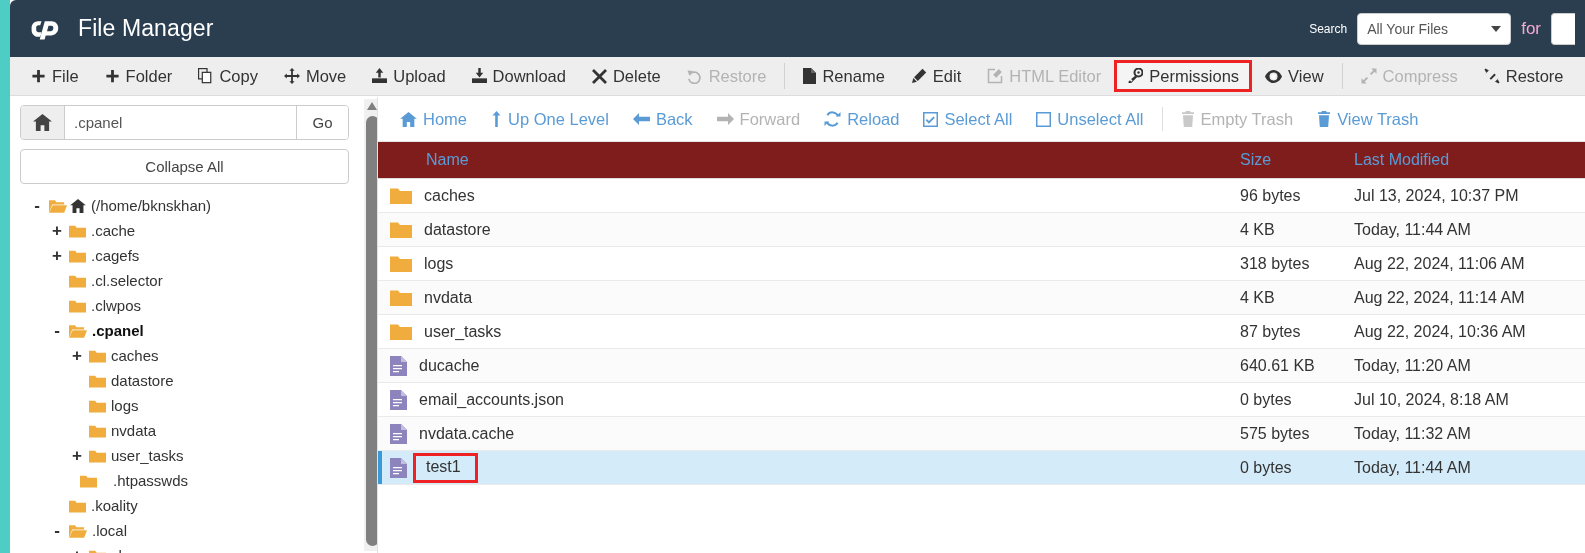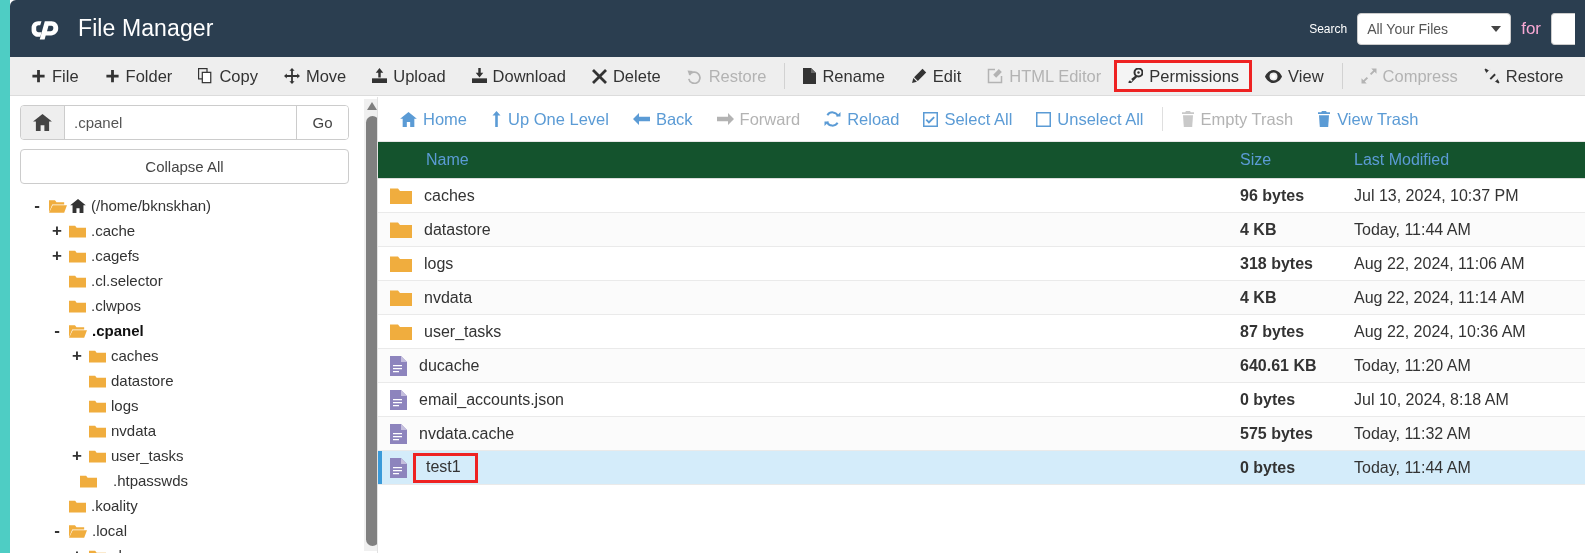--- a/index.html
+++ b/index.html
@@ -210,21 +210,21 @@
     height: 30px; padding: 0 12px;
     font-size: 16.5px;
     color: #5b9bd5;
     white-space: nowrap;
   }
   .nav-btn.disabled { color: #b3b3b3; }
   .nav-sep { width: 1px; height: 24px; background: #dfdfdf; margin: 0 6px; }
   .table-head {
     display: flex; align-items: center;
     height: 37px;
-    background: #14532d;
+    background: #7f1d1d;
     border-bottom: 1px solid #dddddd;
     font-size: 16px;
   }
   .th { color: #5b9bd5; }
   .th-name { width: 862px; padding-left: 48px; }
   .th-size { width: 100px; }
   .th-mod  { flex: 1; padding-left: 14px; }
   .rows { flex: 1; overflow: hidden; }
   .row {
     display: flex; align-items: center;
@@ -246,21 +246,21 @@
     padding-left: 12px;
     gap: 12px;
   }
   .name-text { position: relative; }
   .name-text.boxed {
     border: 3px solid #ee2222;
     padding: 1px 14px 3px 10px;
     margin: -2px 0 -2px -6px;
     line-height: 20px;
   }
-  .cell-size { width: 100px; font-weight: bold; }
+  .cell-size { width: 100px; }
   .cell-mod { flex: 1; padding-left: 14px; }
 </style>
 </head>
 <body>
 
 <div id="app">
 
   <div class="teal-strip"></div>
 
   <div class="header">

